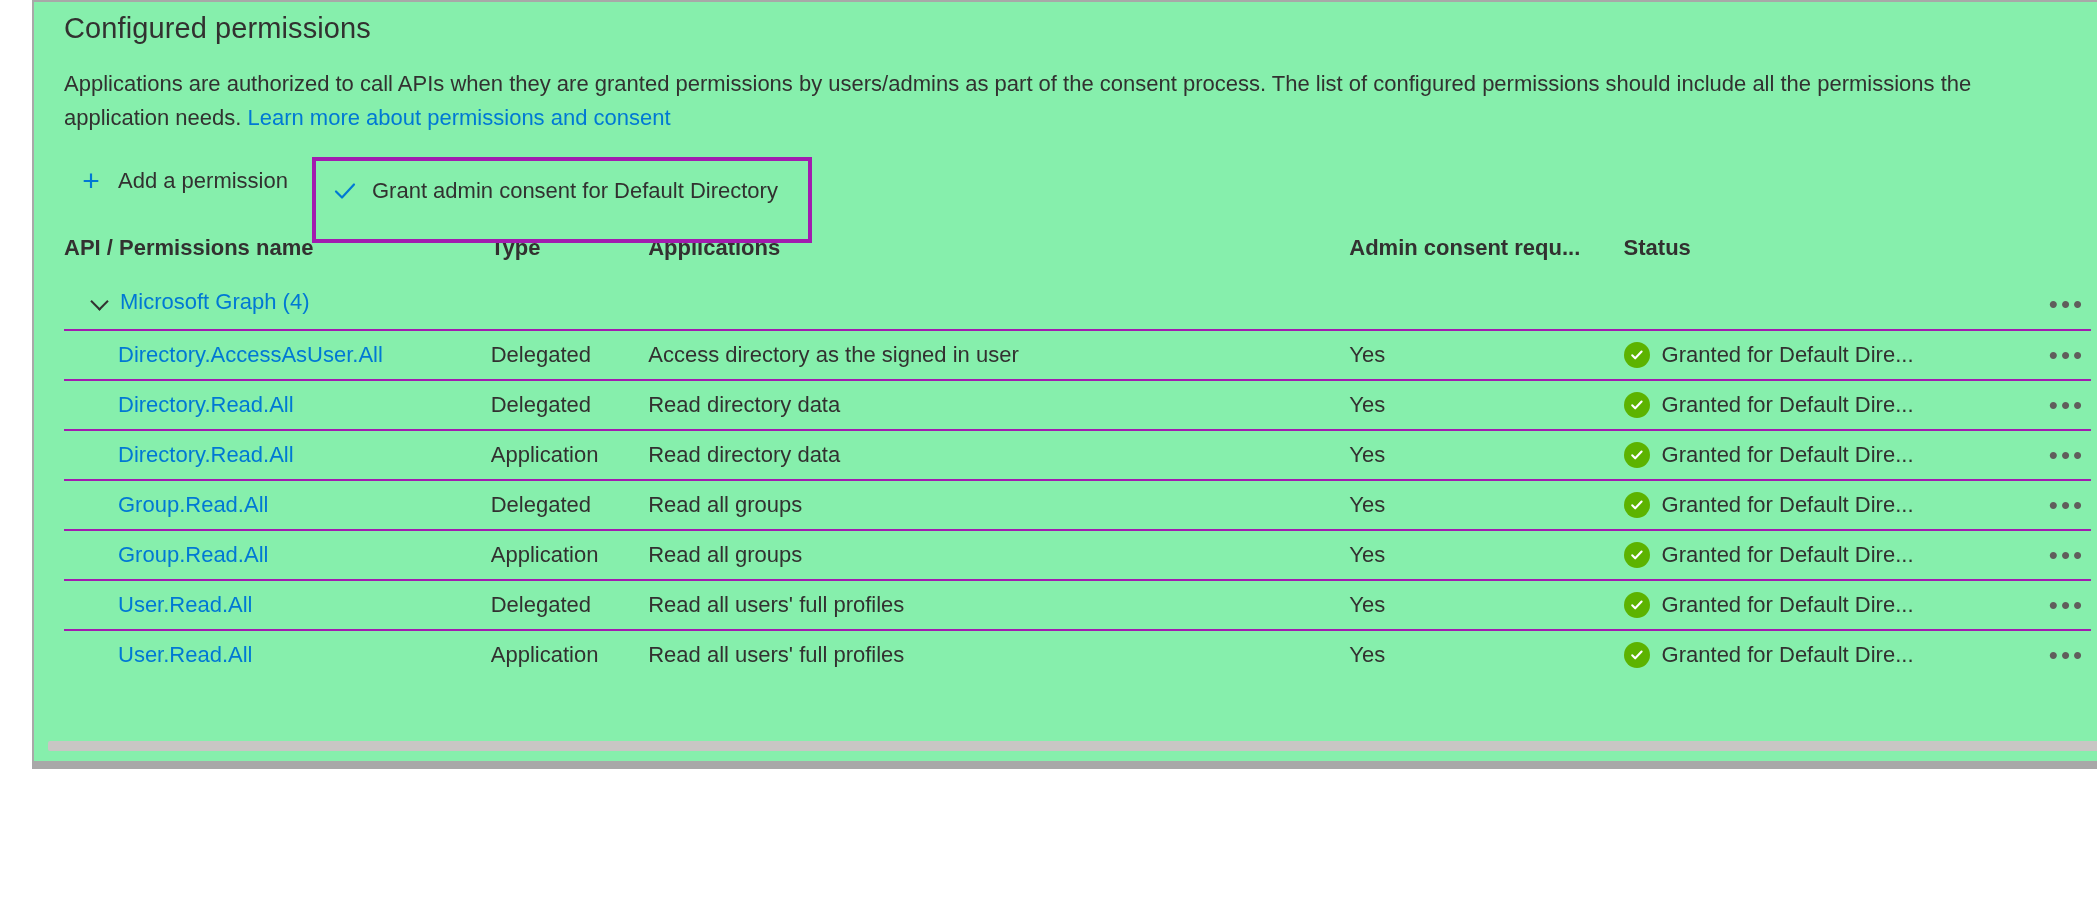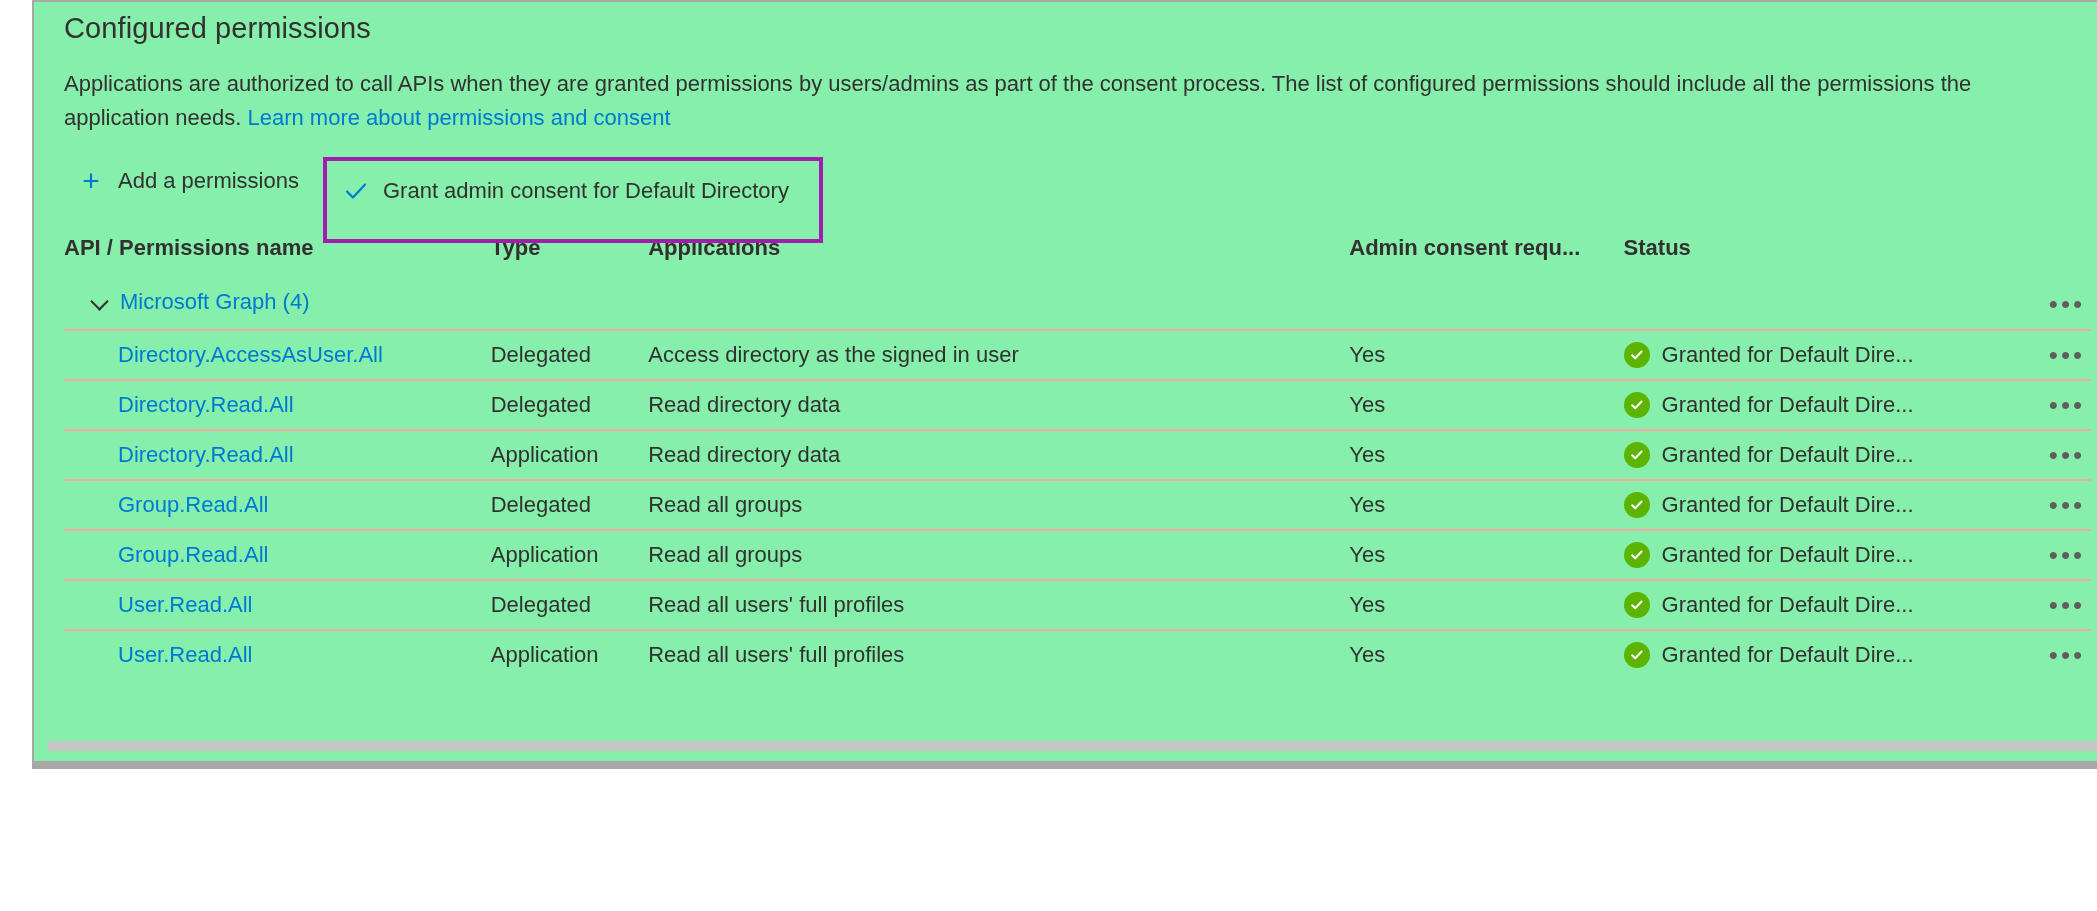--- a/index.html
+++ b/index.html
@@ -124,21 +124,21 @@
   .col-consent { width: 270px; }
   .col-status  { width: 360px; }
   .col-menu    { width: 100px; }
 
   .perm-table td {
     font-size: 22px;
     color: #323130;
     padding: 0;
     height: 48px;
     vertical-align: middle;
-    border-top: 2px solid #fca5a5;
+    border-top: 2px solid #a21caf;
     white-space: nowrap;
     overflow: hidden;
   }
   tr.group-row td {
     border-top: none;
     height: 50px;
   }
   tr.group-row .group-cell {
     padding-left: 26px;
   }
@@ -236,21 +236,21 @@
 
     <h1 class="page-title">Configured permissions</h1>
 
     <div class="description">
       <span>Applications are authorized to call APIs when they are granted permissions by users/admins as part of the consent process. The list of configured permissions should include all the permissions the application needs. </span><a class="link">Learn more about permissions and consent</a>
     </div>
 
     <div class="commandbar">
       <button class="cmd cmd-plus">
         <span class="glyph">+</span>
-        <span>Add a permissions</span>
+        <span>Add a permission</span>
       </button>
 
       <div class="highlight-box">
         <button class="cmd">
           <span class="glyph">
             <svg width="26" height="26" viewBox="0 0 26 26" aria-hidden="true">
               <path d="M4 13.5 L10 19.5 L22 6.5" fill="none" stroke="#0078d4" stroke-width="2.2" stroke-linecap="round" stroke-linejoin="round"></path>
             </svg>
           </span>
           <span>Grant admin consent for Default Directory</span>

